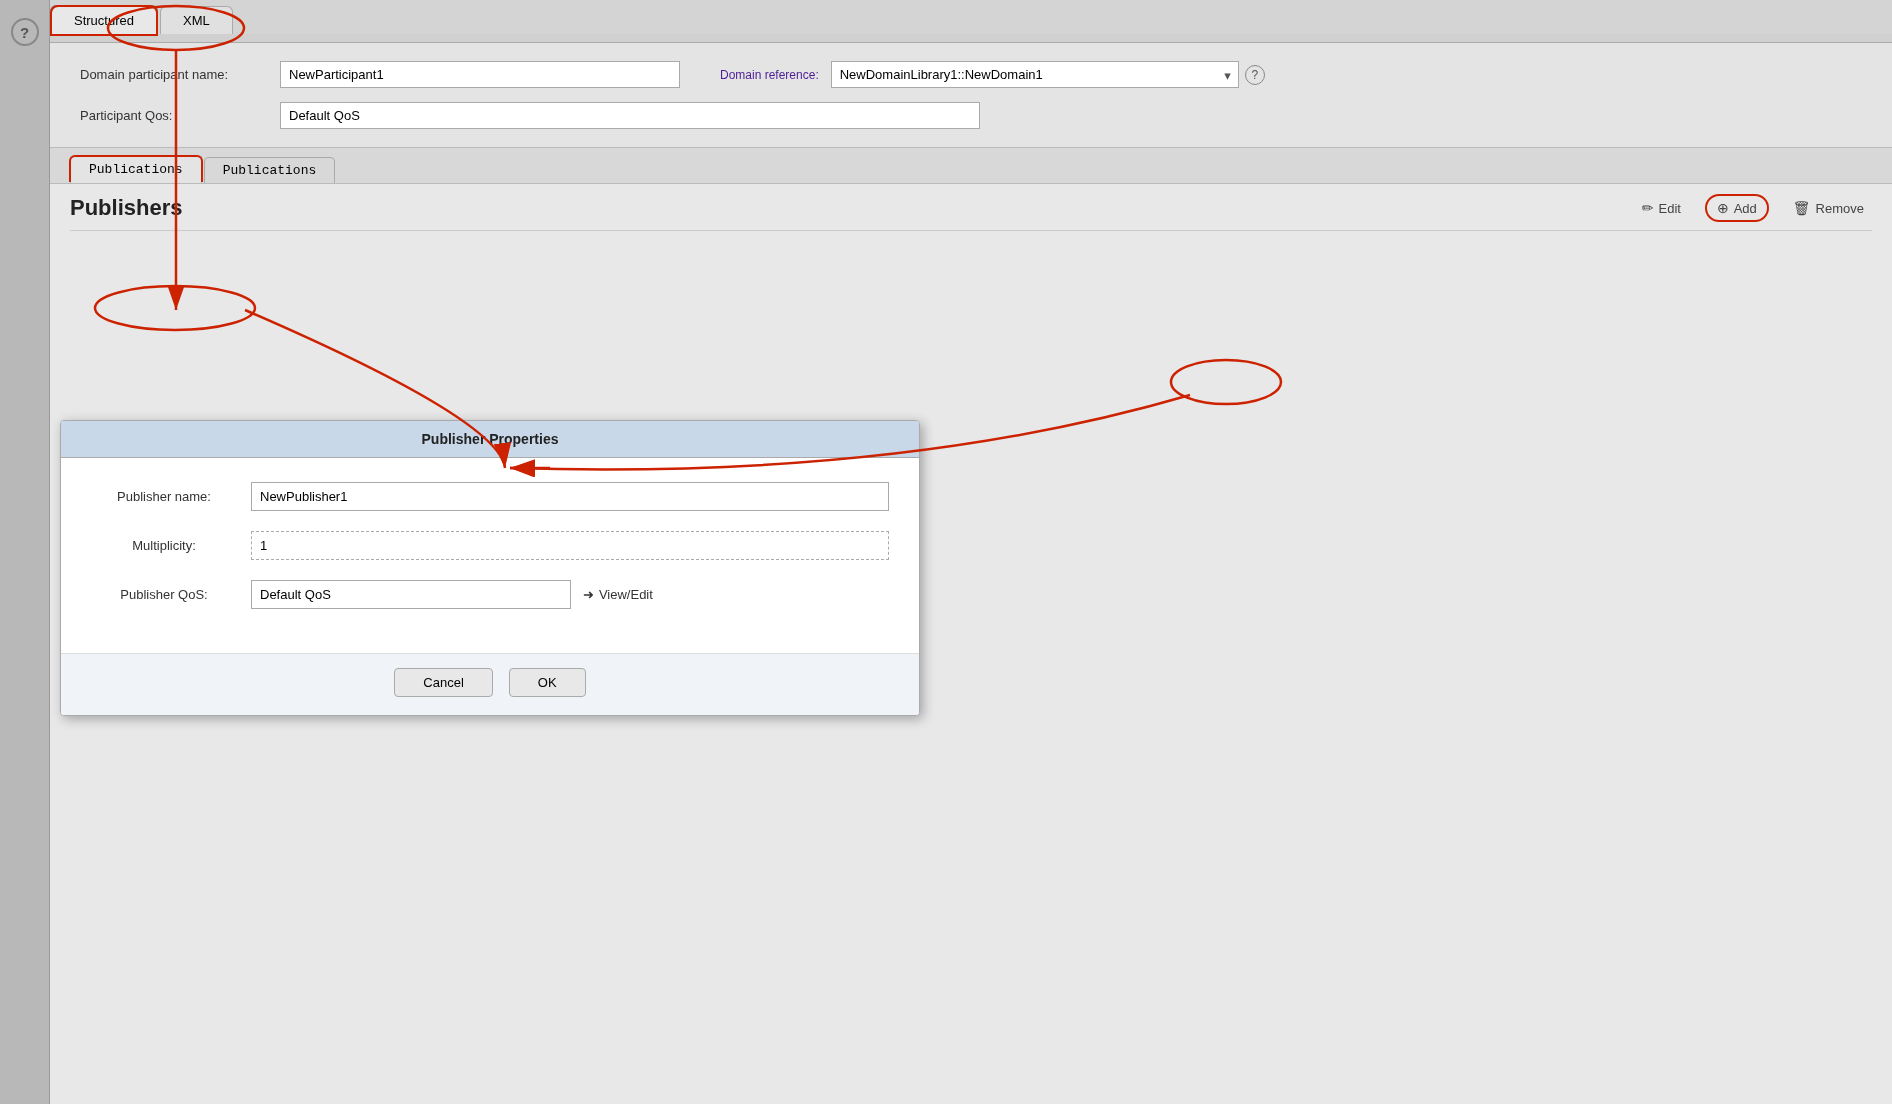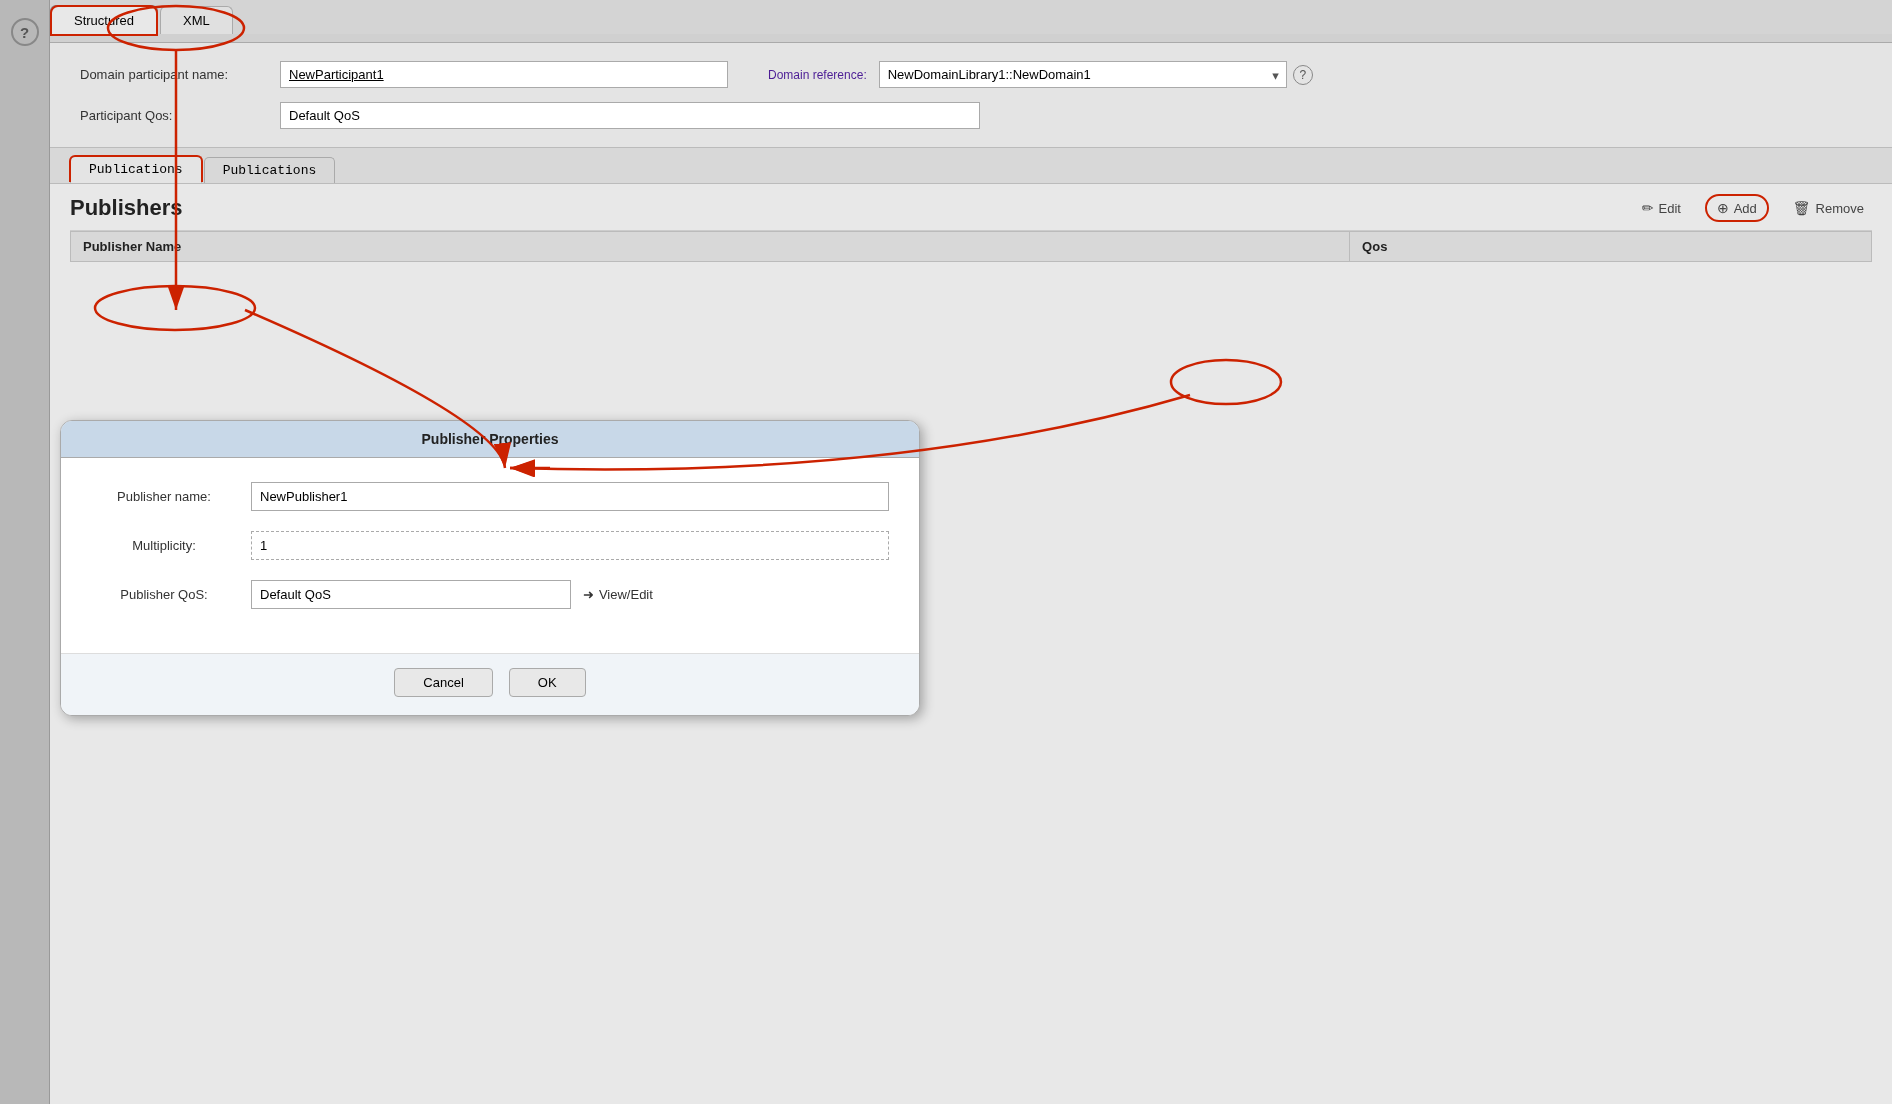--- a/index.html
+++ b/index.html
@@ -121,22 +121,21 @@
     .form-input {
       border: 1px solid #aaa;
       background: white;
       padding: 5px 8px;
       font-size: 13px;
       width: 320px;
       outline: none;
     }
 
     .form-input-wide {
-      width: 448px;
-      text-decoration: underline;
+      width: 400px;
     }
 
     .domain-ref-row {
       display: flex;
       align-items: center;
       margin-left: 40px;
     }
 
     .domain-ref-label {
       margin-right: 12px;
@@ -303,21 +302,21 @@
     }
 
     .dialog-box {
       position: absolute;
       top: 420px;
       left: 60px;
       width: 860px;
       background: white;
       border: 1px solid #aaa;
       box-shadow: 3px 3px 12px rgba(0,0,0,0.3);
-      border-radius: 12px;
+      border-radius: 4px;
       overflow: hidden;
     }
 
     .dialog-title-bar {
       background: #c8d8e8;
       padding: 10px 16px;
       font-weight: bold;
       font-size: 14px;
       text-align: center;
       border-bottom: 1px solid #aaa;
@@ -492,30 +491,20 @@
           <button class="action-btn add-btn">
             <span class="action-icon">⊕</span>
             <span>Add</span>
           </button>
           <button class="action-btn">
             <span class="action-icon">🗑</span>
             <span>Remove</span>
           </button>
         </div>
       </div>
-      <table class="publishers-table">
-        <thead>
-          <tr>
-            <th>Publisher Name</th>
-            <th>Qos</th>
-          </tr>
-        </thead>
-        <tbody>
-        </tbody>
-      </table>
     </div>
   </div>
 
   <div class="dialog-overlay">
     <div class="dialog-box">
       <div class="dialog-title-bar">
         <span>Publisher Properties</span>
       </div>
       <div class="dialog-body">
         <div class="dialog-form-row">

